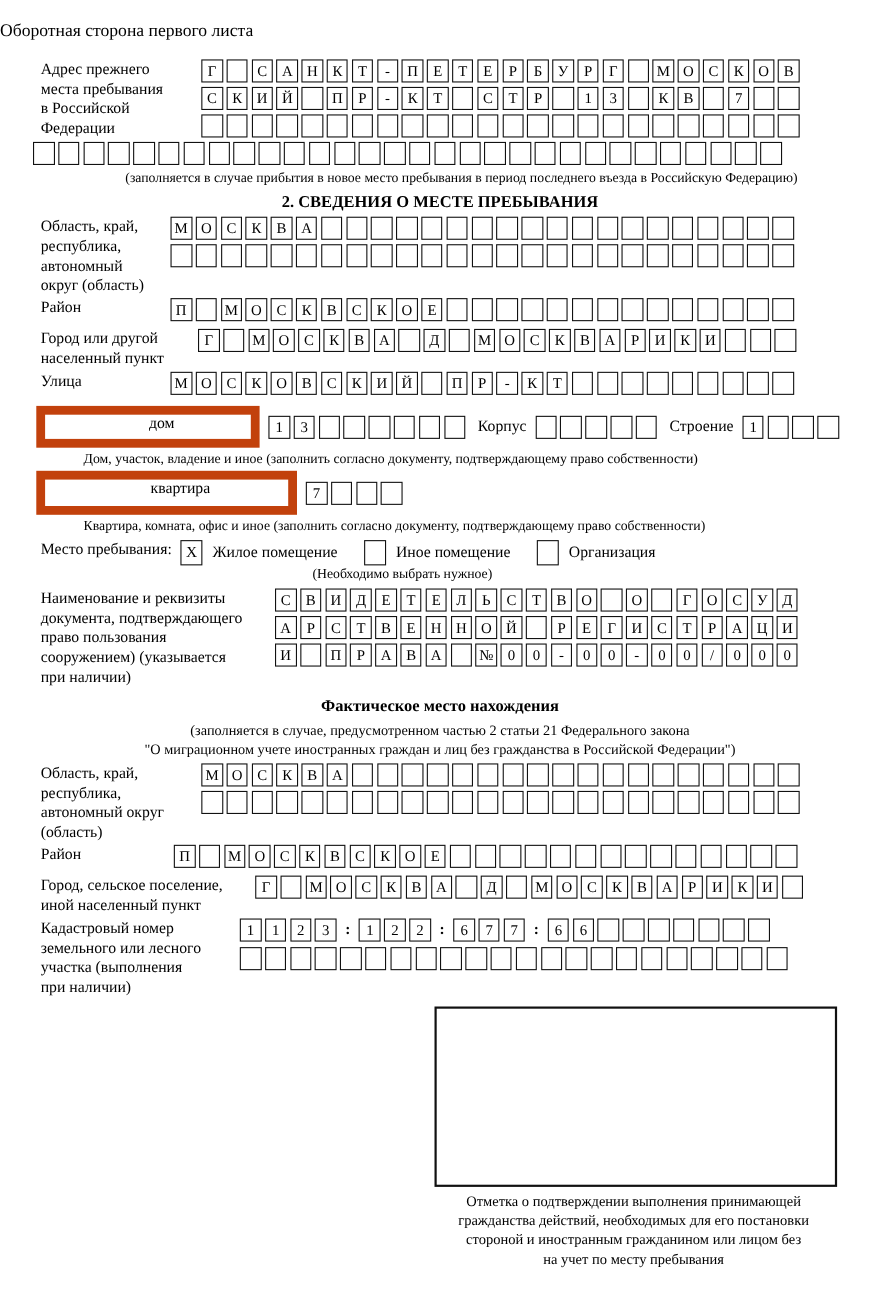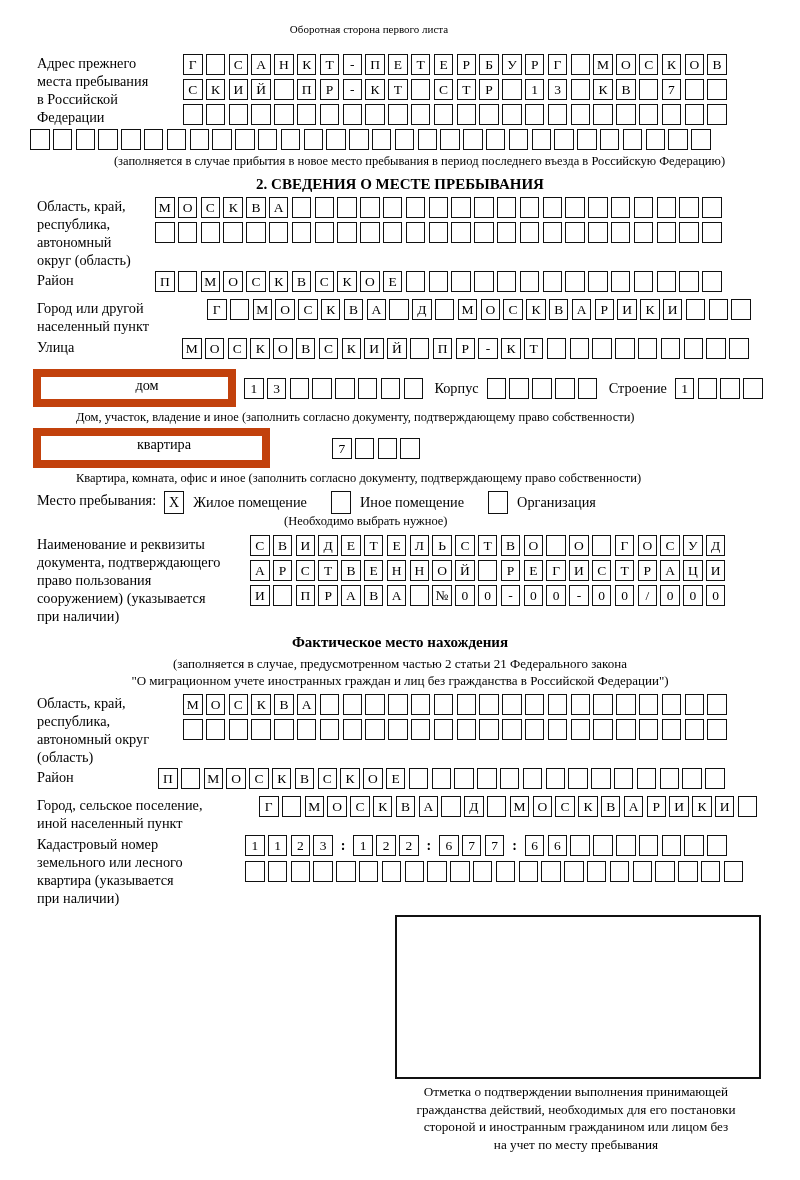--- a/index.html
+++ b/index.html
@@ -1,39 +1,39 @@
 <!DOCTYPE html>
 <html><head>
 <meta charset="utf-8">
 <style>
   html,body{margin:0;padding:0;background:#fff;}
   .page{
     position:relative; width:800px; height:1180px; overflow:hidden;
     background:#fff; color:#000;
     font-family:"Liberation Serif", serif;
   }
-  .corner{padding:20px 62px 0 0; text-align:center; font-size:11px; line-height:18px;}
+  .corner{padding:20px 62px 0 0; text-align:left; font-size:16px; line-height:18px;}
   .field{display:flex; align-items:flex-start; margin-left:37px;}
   .flabel{font-size:14.3px; line-height:18px; flex:0 0 auto;}
   .flabel div{white-space:nowrap;}
   .rows{flex:0 0 auto;}
   .boxrow{display:flex; align-items:flex-start; margin-bottom:4px; flex-wrap:nowrap;}
   .cell{
     display:inline-flex; justify-content:center; align-items:center;
     width:17.5px; height:19px; border:1.7px solid #111; margin-right:3.3px;
     font-size:13.5px; line-height:19px; flex:0 0 auto; background:#fff;
   }
   .sep{display:inline-flex; justify-content:center; align-items:center;
     width:14px; height:22px; margin-right:3.3px; font-size:14px; font-weight:bold;}
   .note{font-size:12.5px; line-height:15px;padding-left:39px;}
   .center{text-align:center;}
   .h2{font-size:15px; line-height:18px; font-weight:bold; text-align:center; margin-top:6px; margin-bottom:4px;}
   .w146{width:146px;} .w118{width:118px;} .w143{width:143px;} .w121{width:121px;}
   .w195{width:195px;} .w181{width:181px;} .w213{width:213px;}
-  .mt16{margin-top:16px;font-family:Liberation Serif, serif;} .mt2{margin-top:2px;} .mt3{margin-top:3px;gap:27px;}
+  .mt16{margin-top:16px;font-family:Liberation Serif, serif;} .mt2{margin-top:2px;} .mt3{margin-top:3px;}
   .mt5{margin-top:5px;} .mt6{margin-top:6px;} .mt8{margin-top:8px;}
   .fullrow{margin-left:30px;}
   .bigbox{
     display:flex; justify-content:center; align-items:flex-start;
     border:8px solid #c2410c; height:22px; font-size:14.3px; flex:0 0 auto; background:#fff;padding-left:25px;
   }
   .houserow{display:flex; align-items:center; margin-left:33px;}
   .inlinelabel{font-size:14.3px; margin:0 8px; white-space:nowrap;}
   .gap8{width:8px; flex:0 0 auto;}
   .stayrow{display:flex; align-items:flex-start; margin-left:37px;}
@@ -616,21 +616,21 @@
         <span class="cell">К</span>
         <span class="cell">И</span>
         <span class="cell"></span>
       </div>
   </div>
 
   <div class="field mt3">
     <div class="flabel w181">
         <div>Кадастровый номер</div>
         <div>земельного или лесного</div>
-        <div>квартира (указывается</div>
+        <div>участка (выполнения</div>
         <div>при наличии)</div>
       </div>
     <div class="rows">
       <div class="boxrow">
           <span class="cell">1</span>
           <span class="cell">1</span>
           <span class="cell">2</span>
           <span class="cell">3</span>
           <span class="sep">:</span>
           <span class="cell">1</span>

